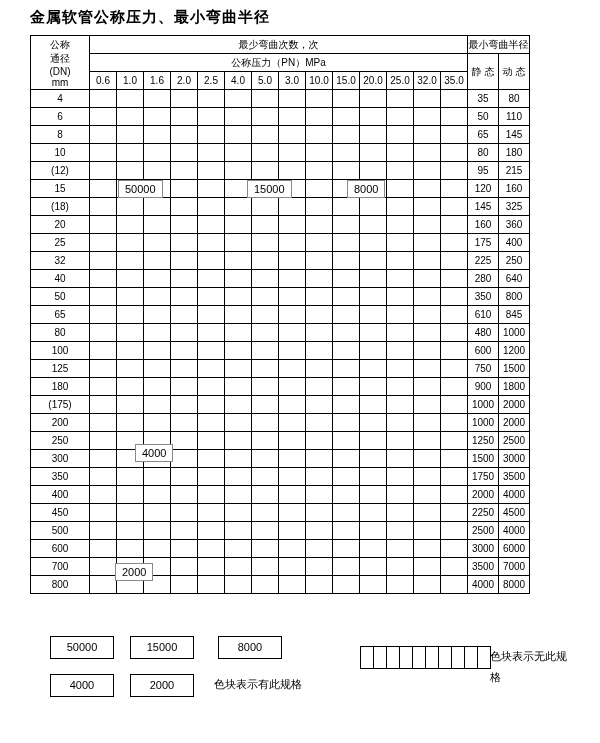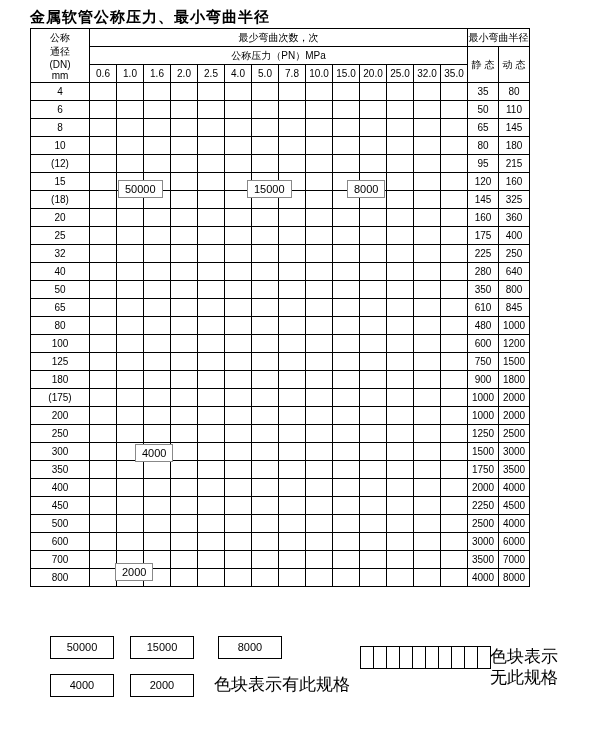--- a/index.html
+++ b/index.html
@@ -9,21 +9,21 @@
     color:#000;
     -webkit-font-smoothing:antialiased;
   }
   .page{position:relative;width:600px;height:743px;}
   .title{
     position:absolute;left:30px;top:8px;
     font-family:Liberation Sans, sans-serif;
     font-weight:bold;font-size:15px;letter-spacing:1px;
   }
   table.main{
-    position:absolute;left:30px;top:28px;
+    position:absolute;left:30px;top:35px;
     border-collapse:collapse;
     table-layout:fixed;
     padding-left:8px;
   }
   table.main td,table.main th{
     border:1px solid #000;
     padding:0;margin:0;
     font-size:10px;
     text-align:center;
     vertical-align:middle;
@@ -55,21 +55,21 @@
     line-height:12px;
   }
   .legend{position:absolute;left:30px;top:636px;width:540px;}
   .lg-item{
     position:absolute;
     border:1px solid #000;
     width:62px;height:21px;
     font-size:11px;text-align:center;line-height:21px;
     background:#fff;
   }
-  .lg-text{position:absolute;font-size:17px;line-height:21px;}
+  .lg-text{position:absolute;font-size:11px;line-height:21px;}
   .lg-swatch-wrap{position:absolute;}
   table.legtbl{border-collapse:collapse;table-layout:fixed;}
   table.legtbl td{border:1px solid #000;width:12px;height:21px;background:#fff;padding:0;}
 </style>
 </head>
 <body>
 
 <div class="page">
 
   <div class="title">金属软管公称压力、最小弯曲半径</div>
@@ -92,21 +92,21 @@
         <th class="hdr rcell" rowspan="2">动 态</th>
       </tr>
       <tr id="pressure-row">
           <th class="hdr pcell">0.6</th>
           <th class="hdr pcell">1.0</th>
           <th class="hdr pcell">1.6</th>
           <th class="hdr pcell">2.0</th>
           <th class="hdr pcell">2.5</th>
           <th class="hdr pcell">4.0</th>
           <th class="hdr pcell">5.0</th>
-          <th class="hdr pcell">7.8</th>
+          <th class="hdr pcell">3.0</th>
           <th class="hdr pcell">10.0</th>
           <th class="hdr pcell">15.0</th>
           <th class="hdr pcell">20.0</th>
           <th class="hdr pcell">25.0</th>
           <th class="hdr pcell">32.0</th>
           <th class="hdr pcell">35.0</th>
         </tr>
     </thead>
     <tbody id="tbody">
         <tr>

